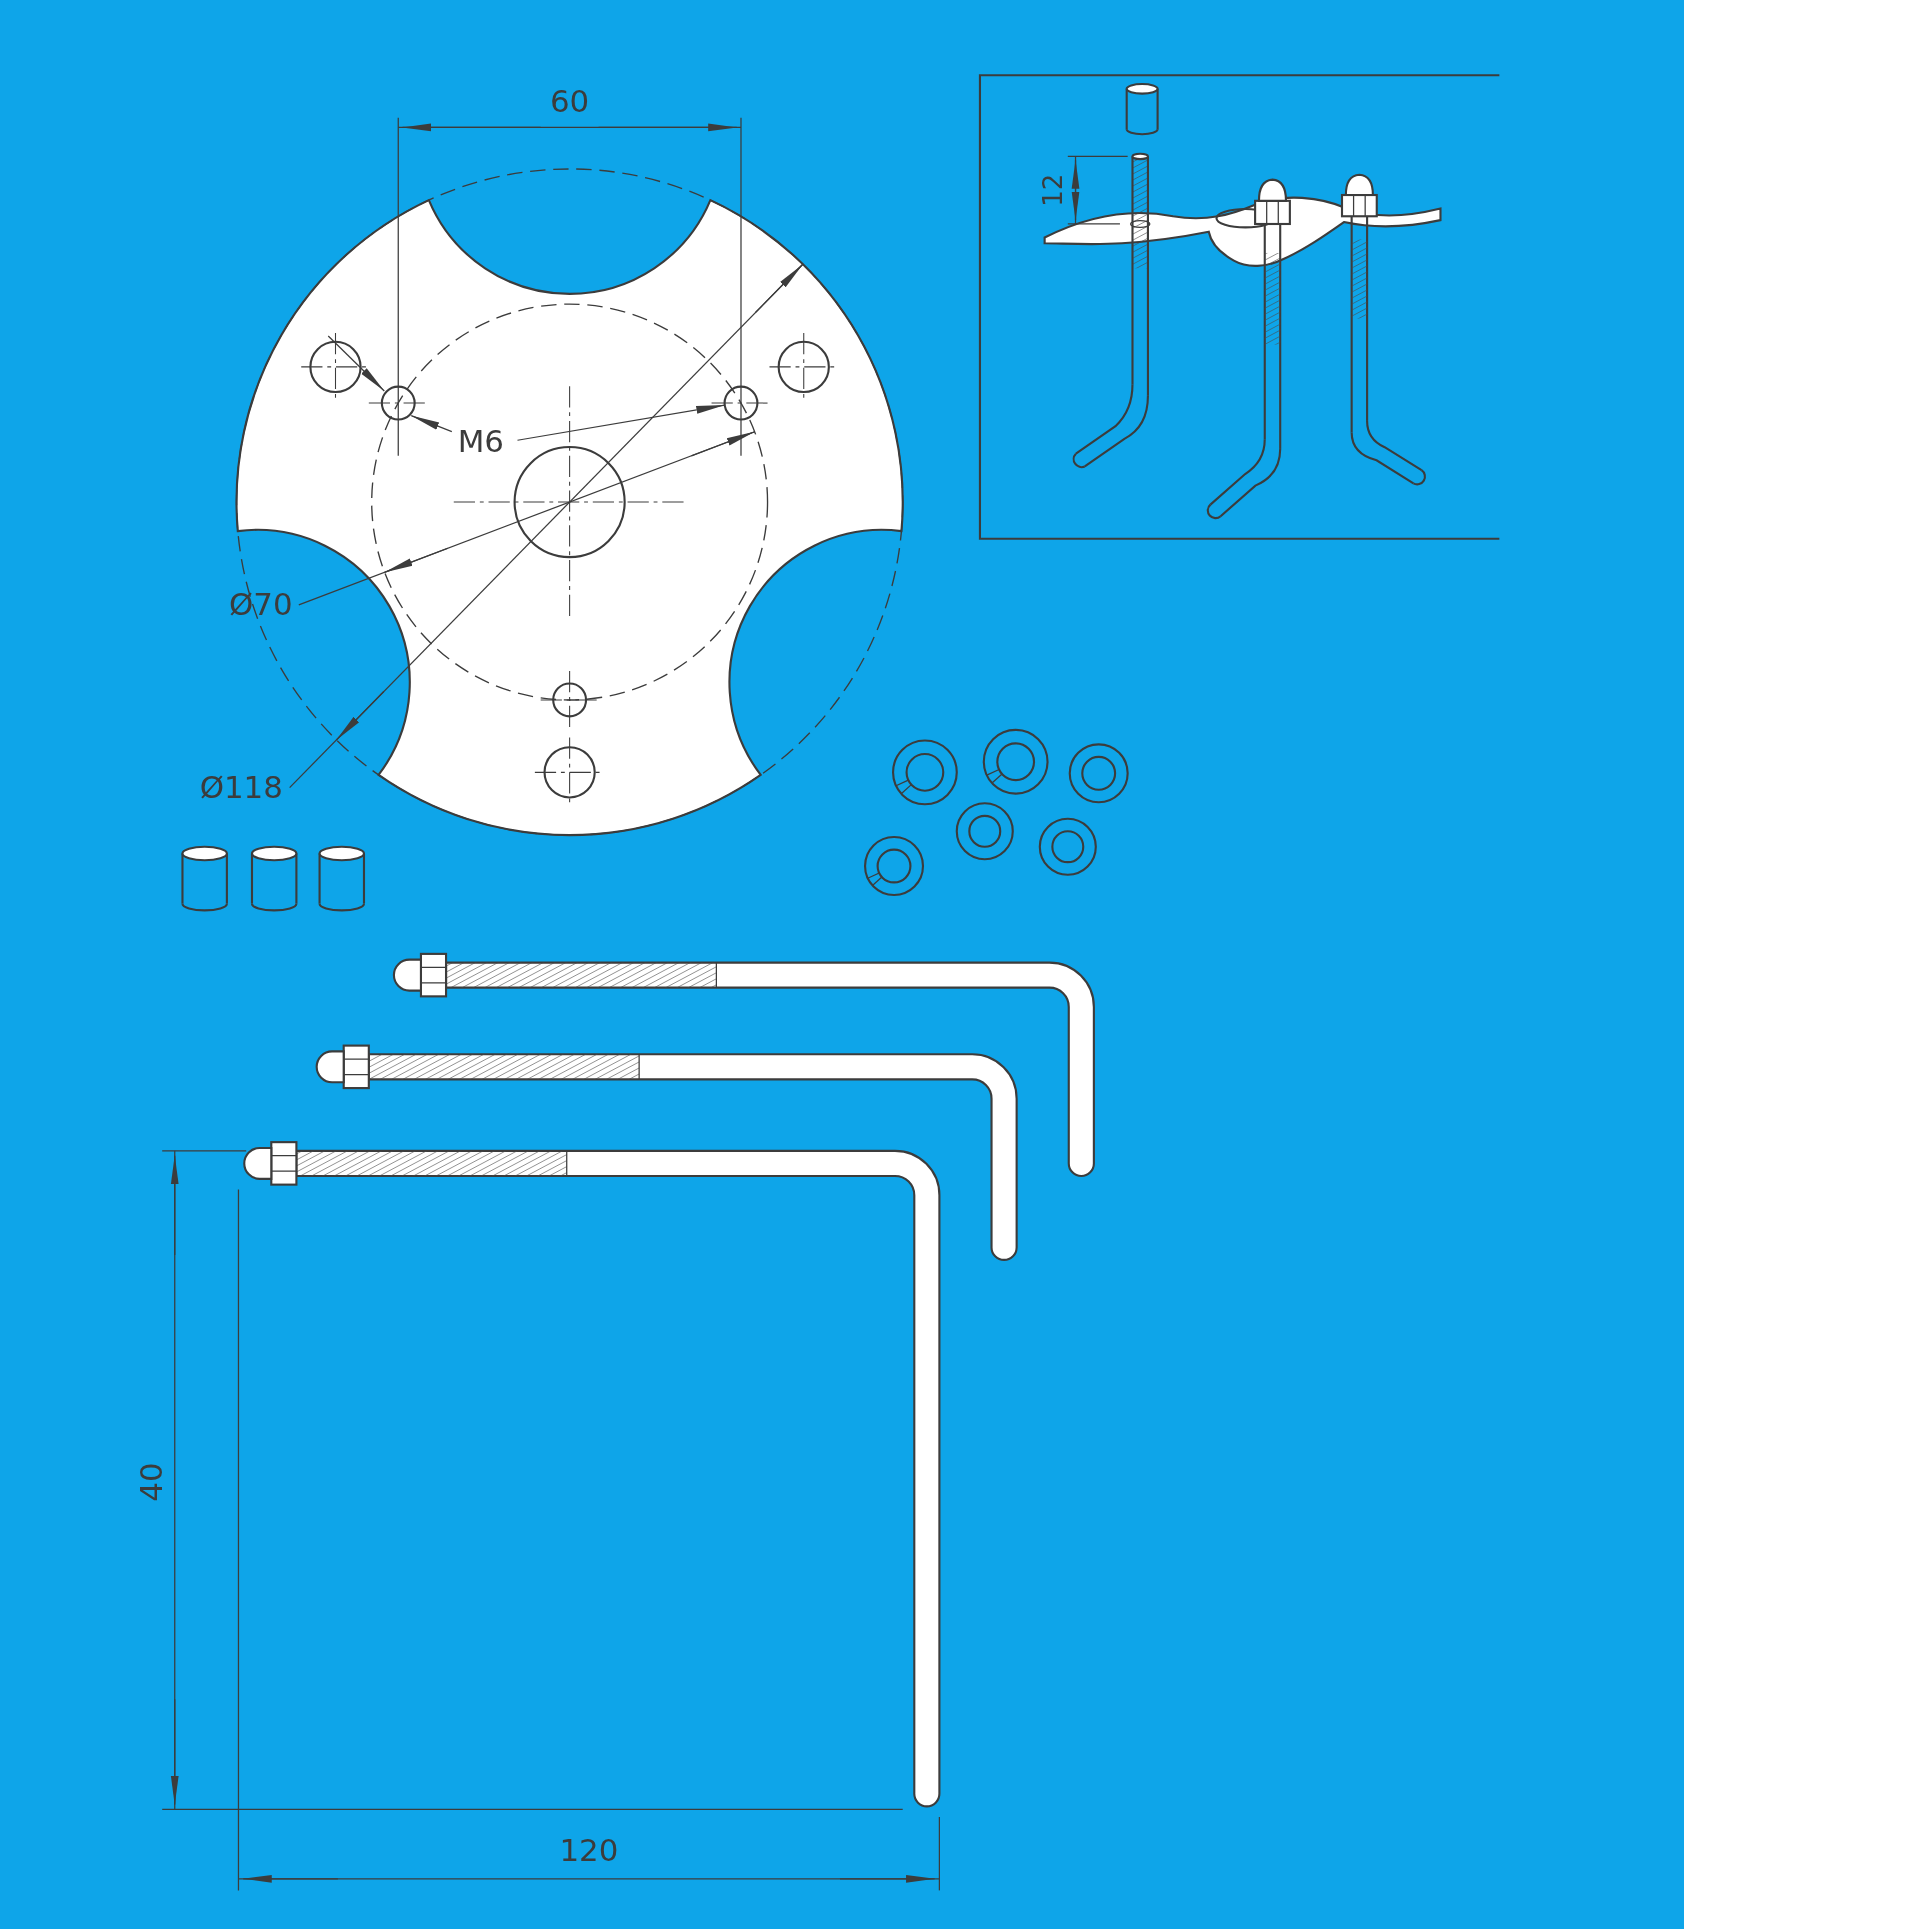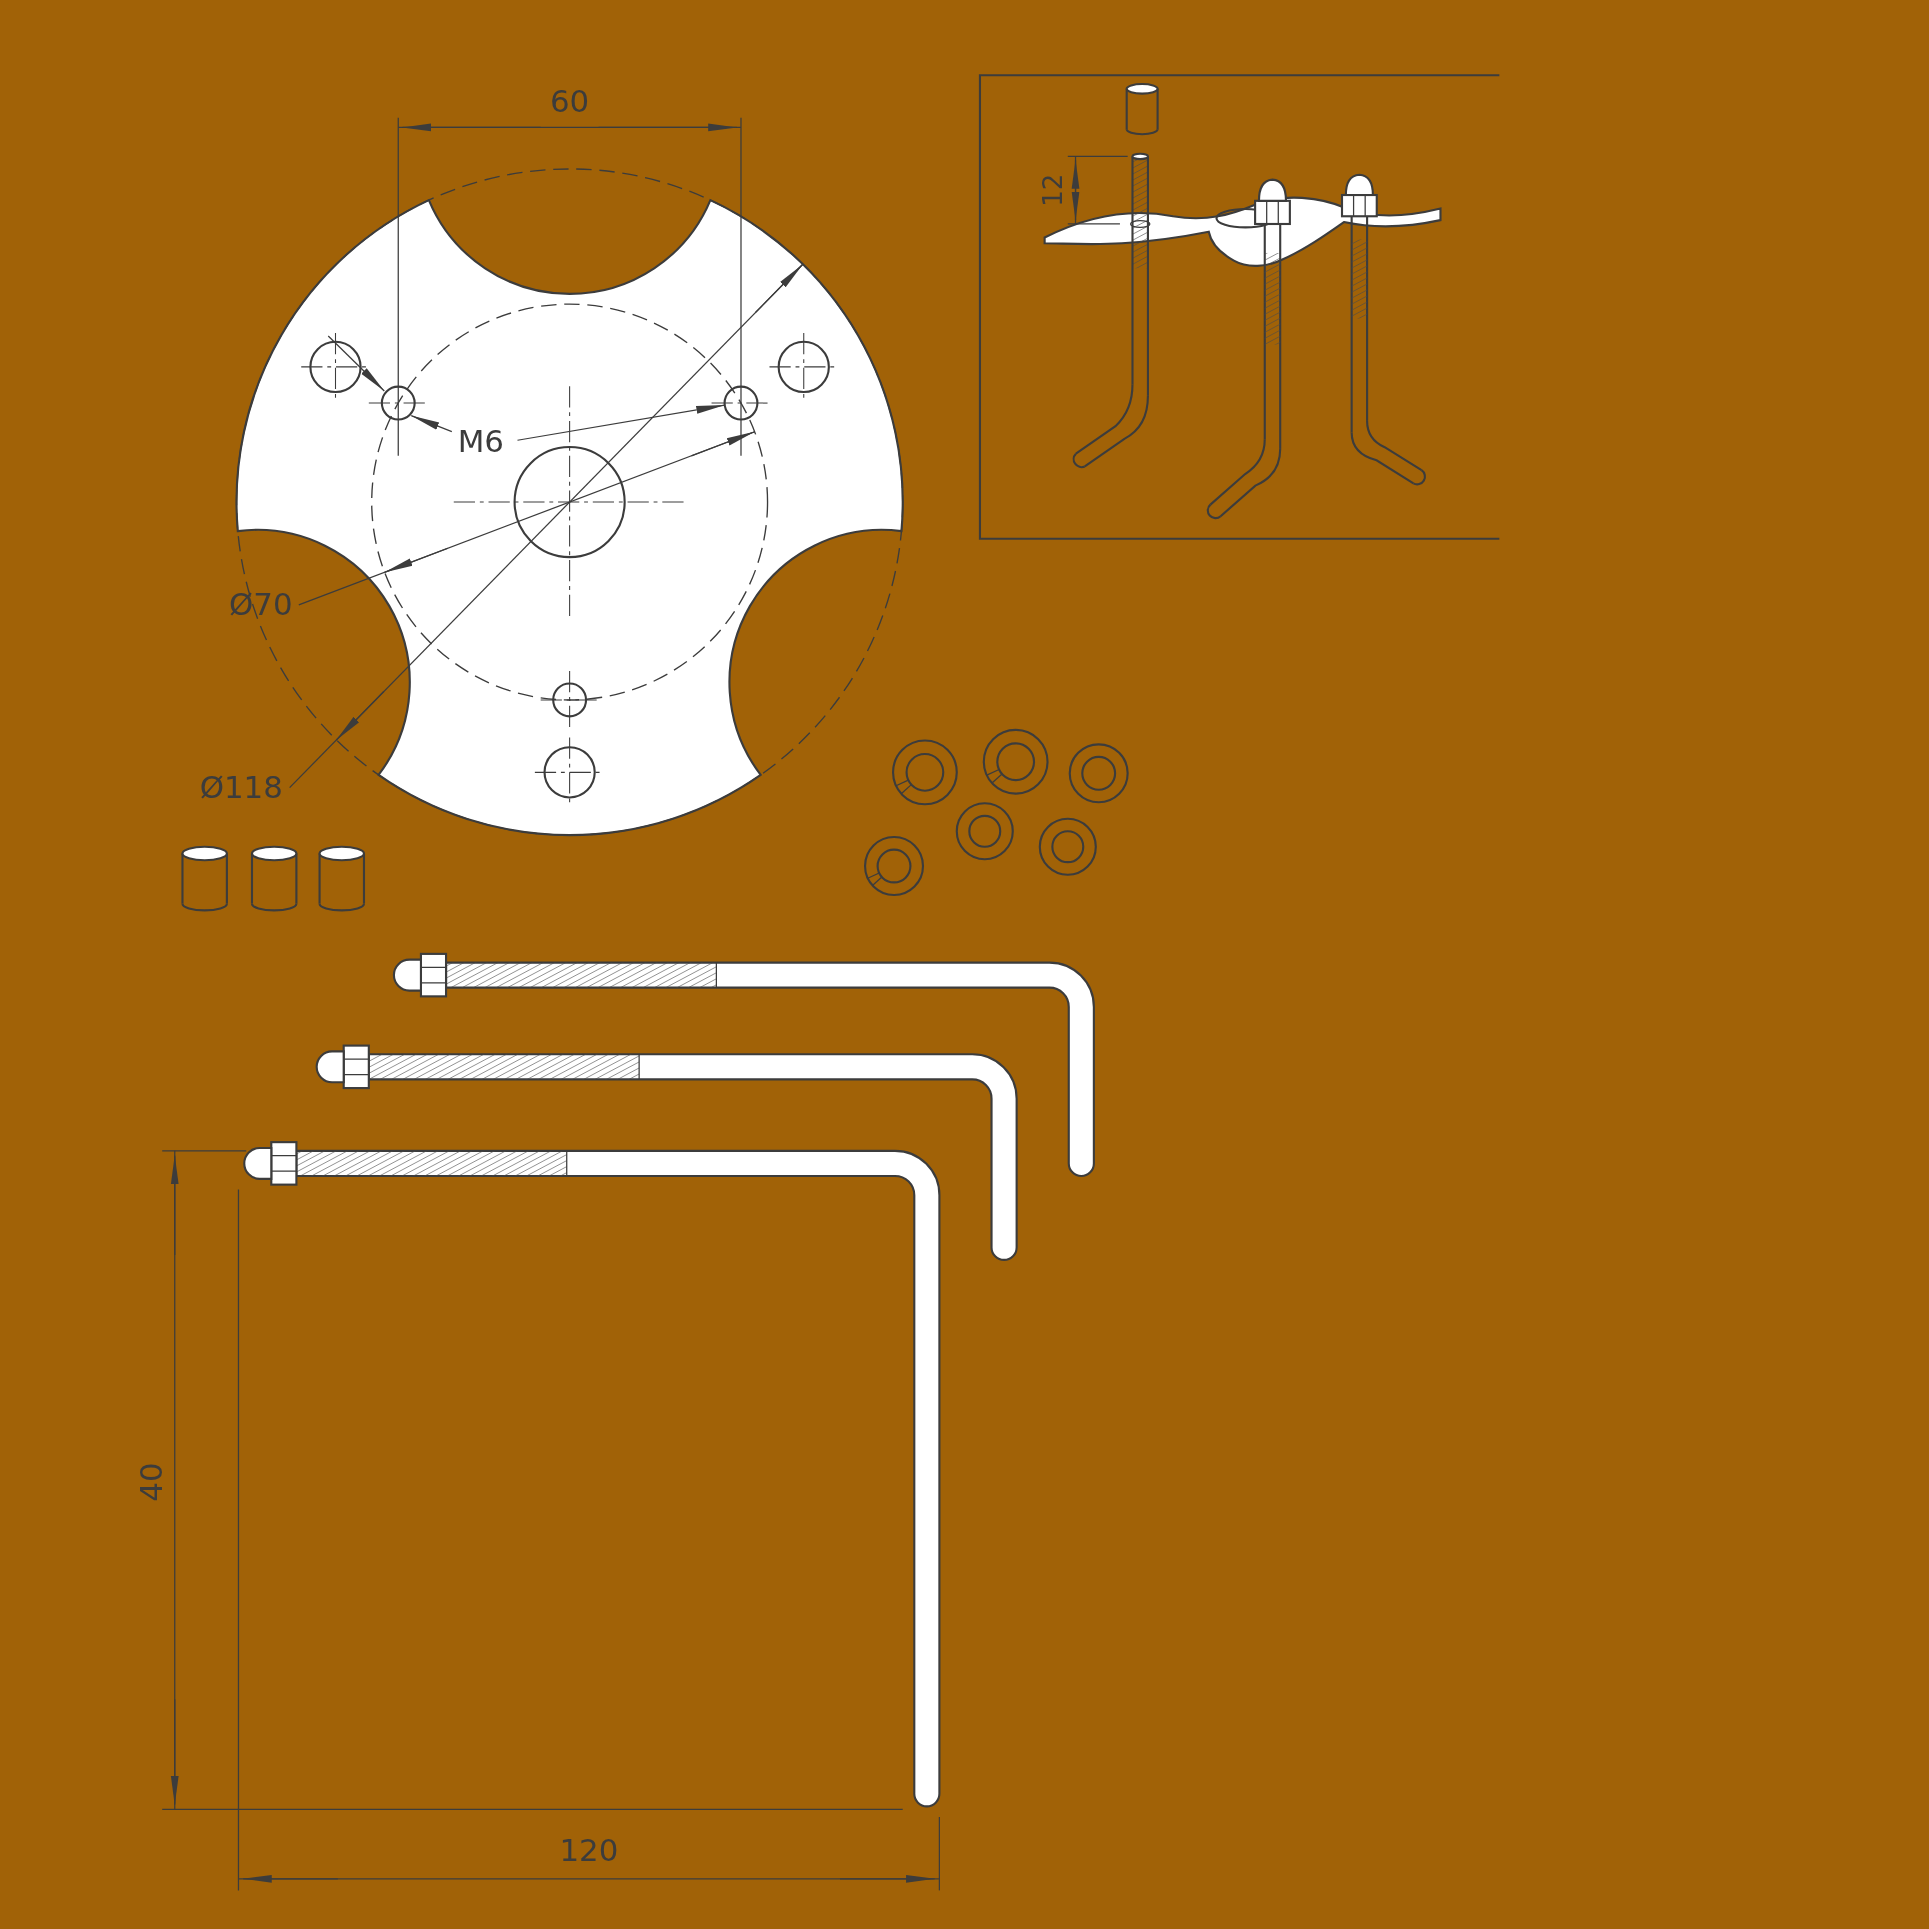--- a/index.html
+++ b/index.html
@@ -1,16 +1,16 @@
 <!DOCTYPE html>
 <html><head>
 <meta charset="utf-8">
 <style>
   html,body{margin:0;padding:0;background:#ffffff;}
-  .page{width:1929px;height:1929px;background:#a16207;position:relative;}
+  .page{width:1684px;height:1929px;background:#0ea5e9;position:relative;}
   svg{display:block;}
   .ol   {fill:#ffffff;stroke:#3c3c3c;stroke-width:2.2;}
   .ln   {fill:none;stroke:#3c3c3c;stroke-width:2.2;}
   .thin {fill:none;stroke:#3c3c3c;stroke-width:1.3;}
   .dash {fill:none;stroke:#3c3c3c;stroke-width:1.4;stroke-dasharray:16 8;}
   .cl   {fill:none;stroke:#3c3c3c;stroke-width:1.1;stroke-dasharray:22 5 4 5;}
   .dim  {fill:none;stroke:#3c3c3c;stroke-width:1.3;}
   .thr  {fill:url(#hatch);stroke:none;}
   .txt  {font:32px "DejaVu Sans",sans-serif;fill:#3c3c3c;}
   .txts {font:27px "DejaVu Sans",sans-serif;fill:#3c3c3c;}

